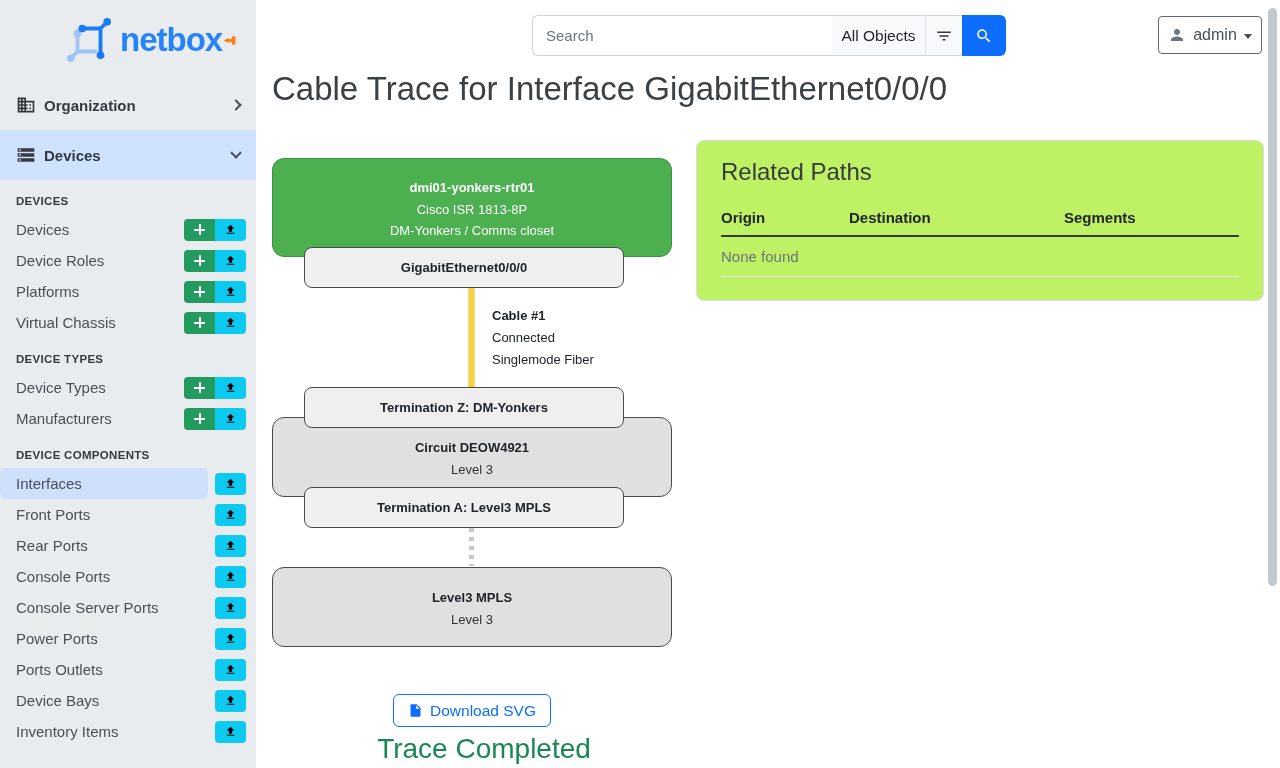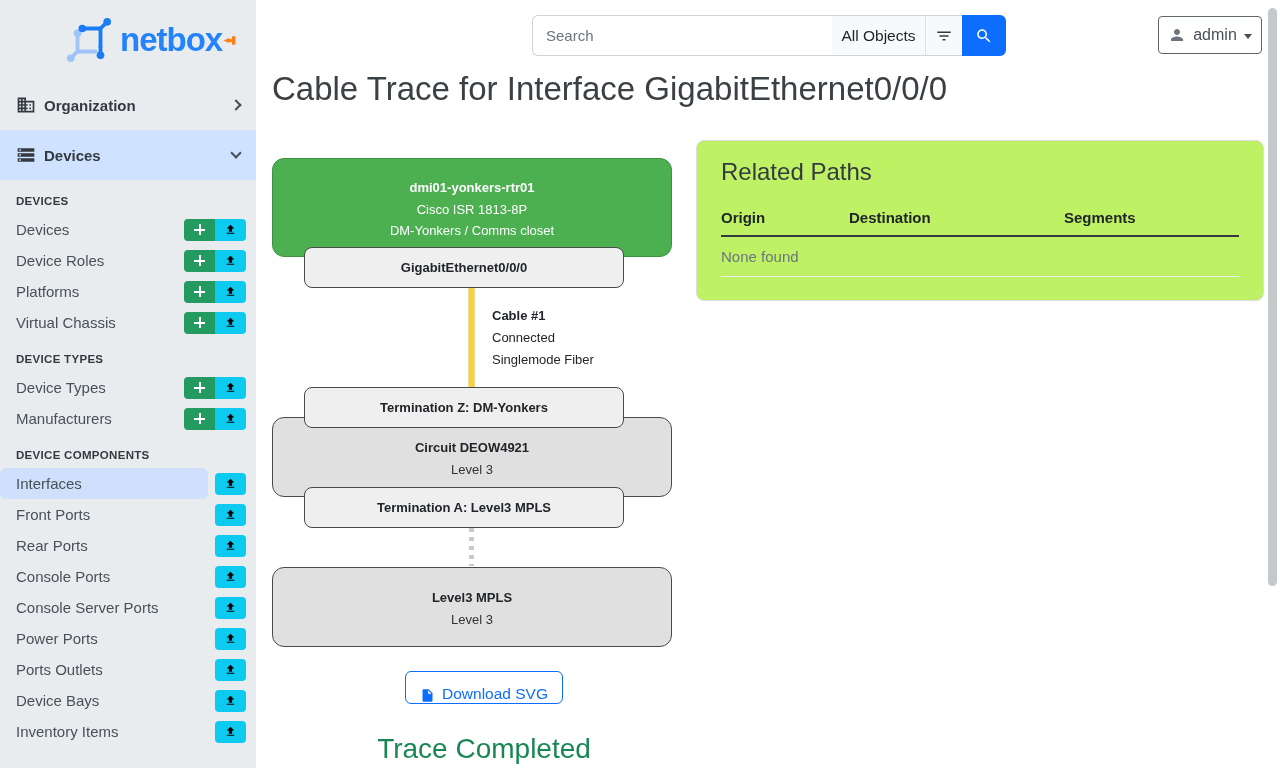--- a/index.html
+++ b/index.html
@@ -83,24 +83,24 @@
   .box-big .bline { font-size:13px; color:#333; }
 
   .cable-line { position:absolute; left:197px; top:130px; width:5px; height:100px; background:#f7d23e;
                 box-shadow:0 0 0 0.5px #d9b92e; z-index:1; }
   .cable-info { position:absolute; left:220px; top:150px; z-index:2; text-align:left; }
   .cable-info .cname { font-size:13px; font-weight:700; color:#212529; margin-bottom:7px; }
   .cable-info .cline { font-size:13px; color:#212529; margin-bottom:7px; }
   .dotted-line { position:absolute; left:197px; top:370px; width:5px; height:38px; z-index:0;
                  background:repeating-linear-gradient(to bottom,#c9c9c9 0 4px,transparent 4px 9px); }
 
-  .download-btn { position:absolute; left:50%; top:513px; transform:translateX(-50%);
+  .download-btn { position:absolute; left:50%; top:536px; transform:translateX(-50%);
                   height:33px; padding:0 14px; background:#fff; border:1px solid #0d6efd; border-radius:6px;
-                  display:flex; align-items:flex-end; gap:7px; font-size:15.5px; color:#0d6efd; cursor:pointer;
-                  font-family:inherit;margin-left:12px; }
+                  display:flex; align-items:center; gap:7px; font-size:15.5px; color:#0d6efd; cursor:pointer;
+                  font-family:inherit; }
   .trace-result { position:absolute; left:12px; top:575px; width:100%; text-align:center;
                   font-size:28px; color:#198754; }
 
   
   .card { position:absolute; left:440px; top:140px; width:568px; height:161px; background:#bef264;
           border:1px solid #d9dde1; border-radius:8px; padding:17px 24px; }
   .card-title { font-size:24px; font-weight:400; color:#343a40; }
   .paths-table { width:100%; border-collapse:collapse; margin-top:15px; }
   .paths-table th { text-align:left; font-size:15px; font-weight:700; color:#212529;
                     padding:8px 0 9px; border-bottom:2px solid #343a40; }

